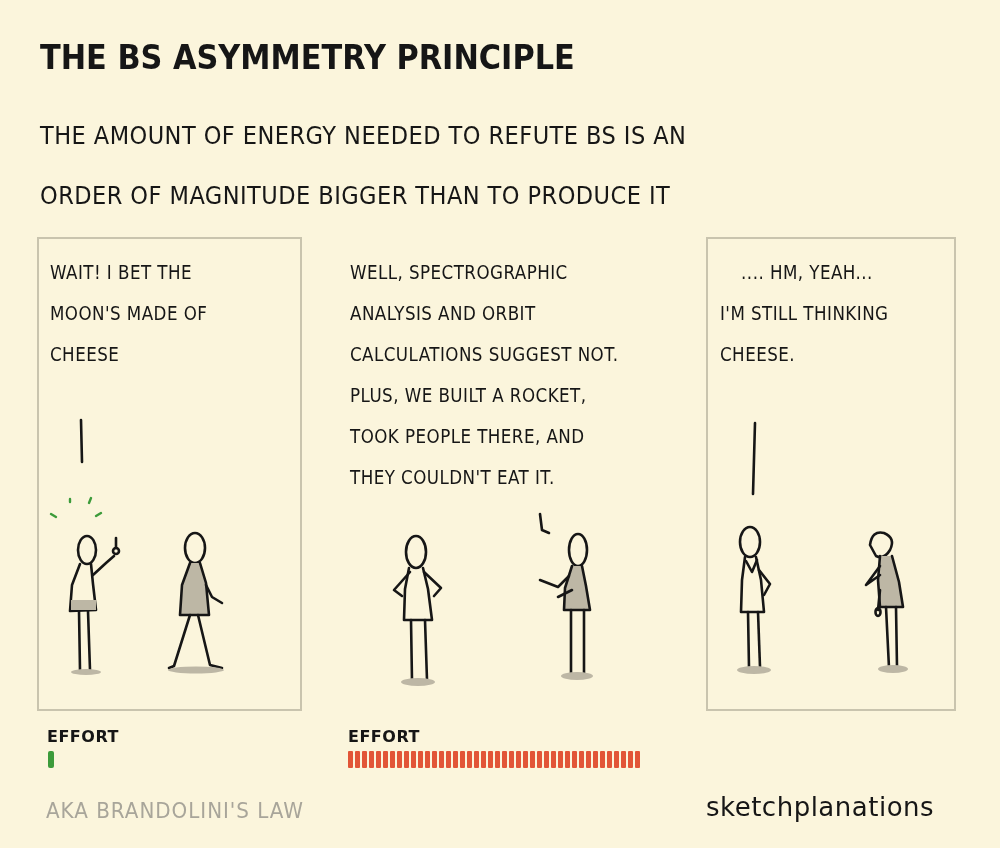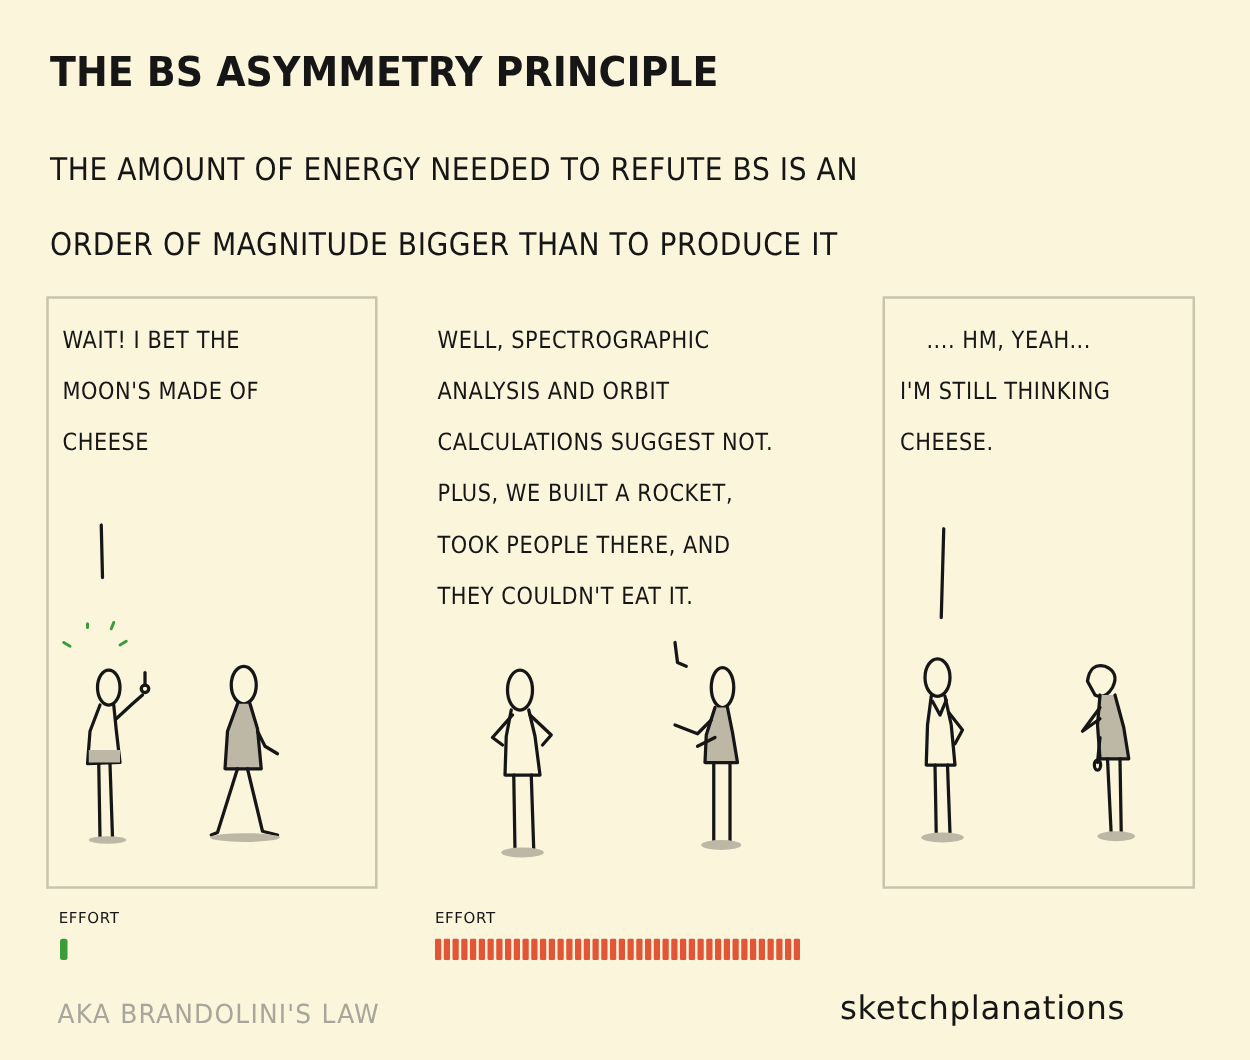--- a/index.html
+++ b/index.html
@@ -29,39 +29,39 @@
   .speech {
     position: absolute; font-size: 19px; line-height: 41px;
     transform: scaleX(0.88); transform-origin: left;
   }
   .s1 { left: 50px; top: 252px; width: 270px; }
   .s2 { left: 350px; top: 252px; width: 370px; }
   .s3 { left: 720px; top: 252px; width: 270px; }
   .s3 .l0 { padding-left: 24px; }
   .figs { position: absolute; left: 0; top: 0; width: 1000px; height: 848px; }
   .effort-label {
-    position: absolute; font-size: 12px; font-weight: normal; letter-spacing: 0.5px;
+    position: absolute; font-size: 16px; font-weight: bold; letter-spacing: 0.5px;
   }
   .e1 { left: 47px; top: 727px; }
   .e2 { left: 348px; top: 727px; }
   .bar-green {
     position: absolute; left: 48px; top: 751px; width: 6px; height: 17px;
     background: #3c9b3a; border-radius: 2px;
   }
   .bar-red {
     position: absolute; left: 348px; top: 751px; height: 17px;
     display: flex; gap: 2px;
   }
   .bar-red span { display: block; width: 5px; height: 17px; background: #e25537; border-radius: 1px; }
   .aka {
     position: absolute; left: 46px; top: 799px; font-size: 21px; color: #a8a59a;
     letter-spacing: 1px; transform: scaleX(0.95); transform-origin: left;
   }
   .brand {
-    position: absolute; left: 672px; top: 792px; font-size: 26px; color: #161616;
+    position: absolute; left: 706px; top: 792px; font-size: 26px; color: #161616;
     font-family: "DejaVu Sans", sans-serif; letter-spacing: 0.5px;
   }
 </style>
 </head>
 <body>
 
 <div class="title hand">THE BS ASYMMETRY PRINCIPLE</div>
 <div class="subtitle hand">
   <div>THE AMOUNT OF ENERGY NEEDED TO REFUTE BS IS AN</div>
   <div>ORDER OF MAGNITUDE BIGGER THAN TO PRODUCE IT</div>

